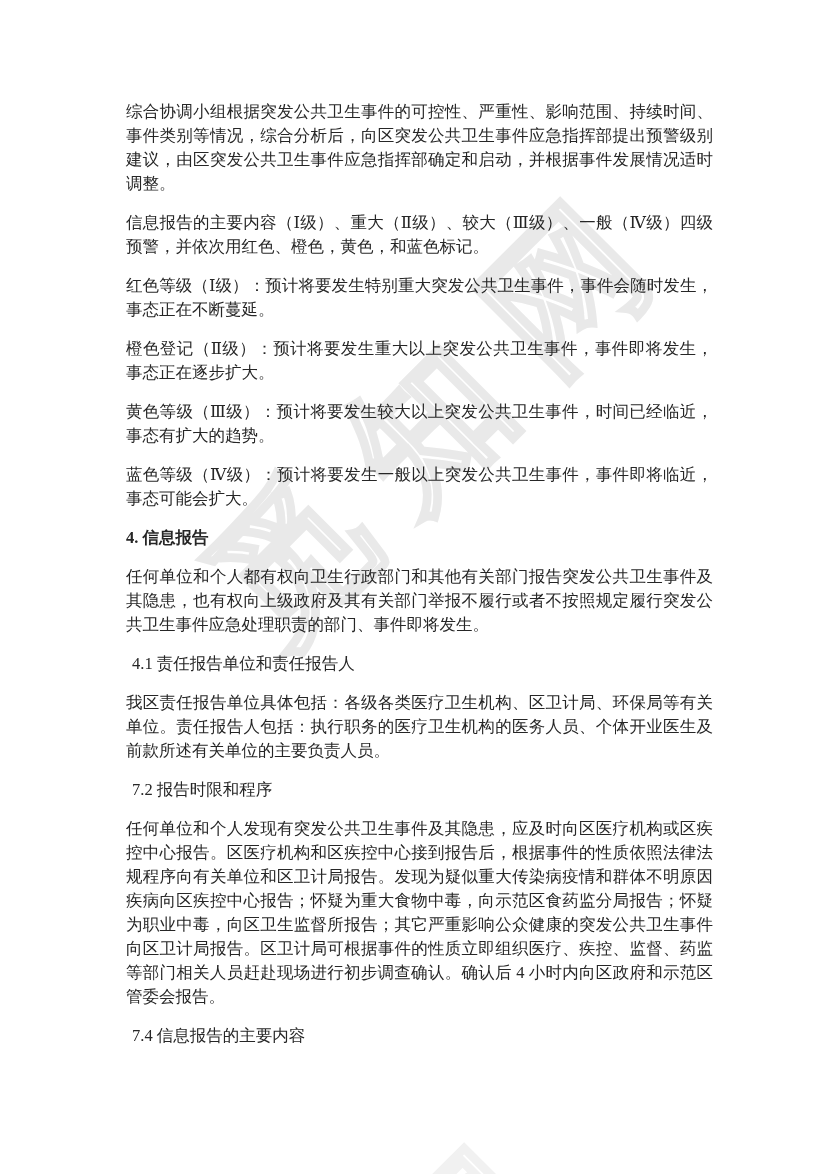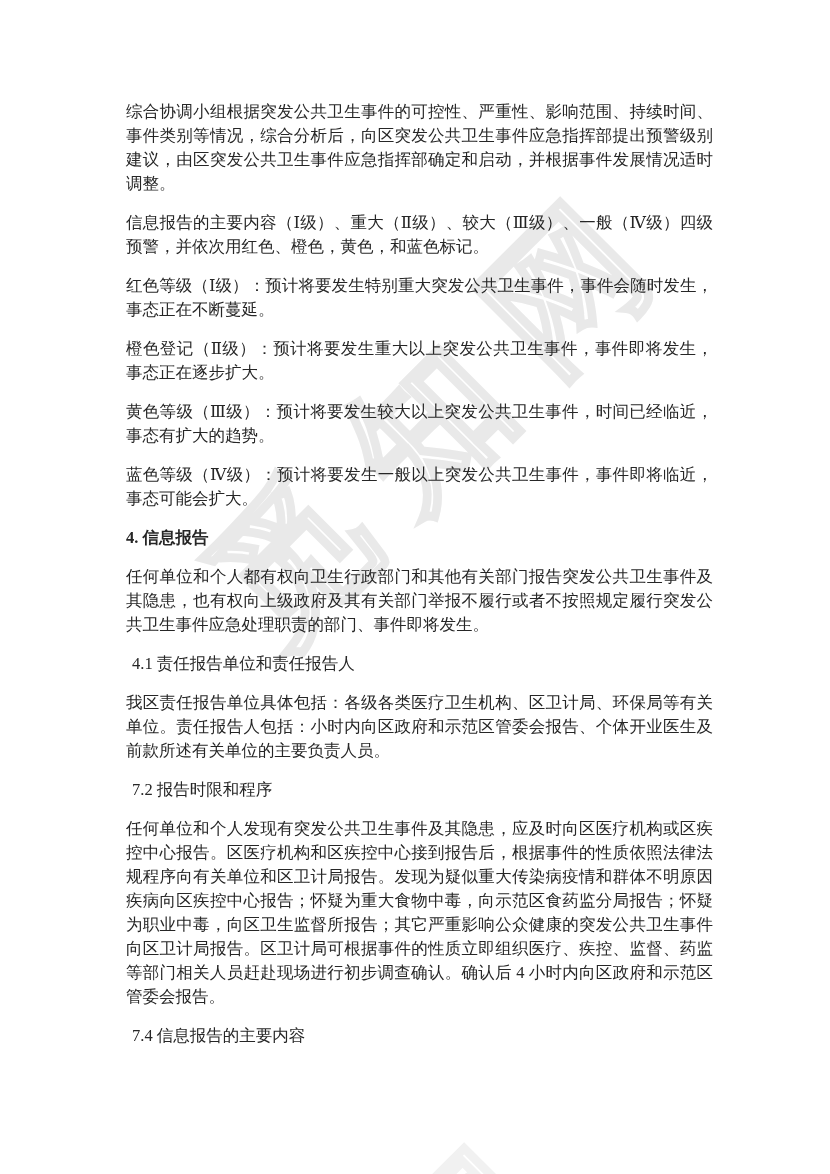--- a/index.html
+++ b/index.html
@@ -77,21 +77,21 @@
     <div class="para">黄色等级（Ⅲ级）：预计将要发生较大以上突发公共卫生事件，时间已经临近，事态有扩大的趋势。</div>
 
     <div class="para">蓝色等级（Ⅳ级）：预计将要发生一般以上突发公共卫生事件，事件即将临近，事态可能会扩大。</div>
 
     <div class="heading">4. 信息报告</div>
 
     <div class="para">任何单位和个人都有权向卫生行政部门和其他有关部门报告突发公共卫生事件及其隐患，也有权向上级政府及其有关部门举报不履行或者不按照规定履行突发公共卫生事件应急处理职责的部门、事件即将发生。</div>
 
     <div class="subheading">4.1 责任报告单位和责任报告人</div>
 
-    <div class="para">我区责任报告单位具体包括：各级各类医疗卫生机构、区卫计局、环保局等有关单位。责任报告人包括：小时内向区政府和示范区管委会报告、个体开业医生及前款所述有关单位的主要负责人员。</div>
+    <div class="para">我区责任报告单位具体包括：各级各类医疗卫生机构、区卫计局、环保局等有关单位。责任报告人包括：执行职务的医疗卫生机构的医务人员、个体开业医生及前款所述有关单位的主要负责人员。</div>
 
     <div class="subheading">7.2 报告时限和程序</div>
 
     <div class="para">任何单位和个人发现有突发公共卫生事件及其隐患，应及时向区医疗机构或区疾控中心报告。区医疗机构和区疾控中心接到报告后，根据事件的性质依照法律法规程序向有关单位和区卫计局报告。发现为疑似重大传染病疫情和群体不明原因疾病向区疾控中心报告；怀疑为重大食物中毒，向示范区食药监分局报告；怀疑为职业中毒，向区卫生监督所报告；其它严重影响公众健康的突发公共卫生事件向区卫计局报告。区卫计局可根据事件的性质立即组织医疗、疾控、监督、药监等部门相关人员赶赴现场进行初步调查确认。确认后 4 小时内向区政府和示范区管委会报告。</div>
 
     <div class="subheading">7.4 信息报告的主要内容</div>
 
   </div>
 </div>
 

